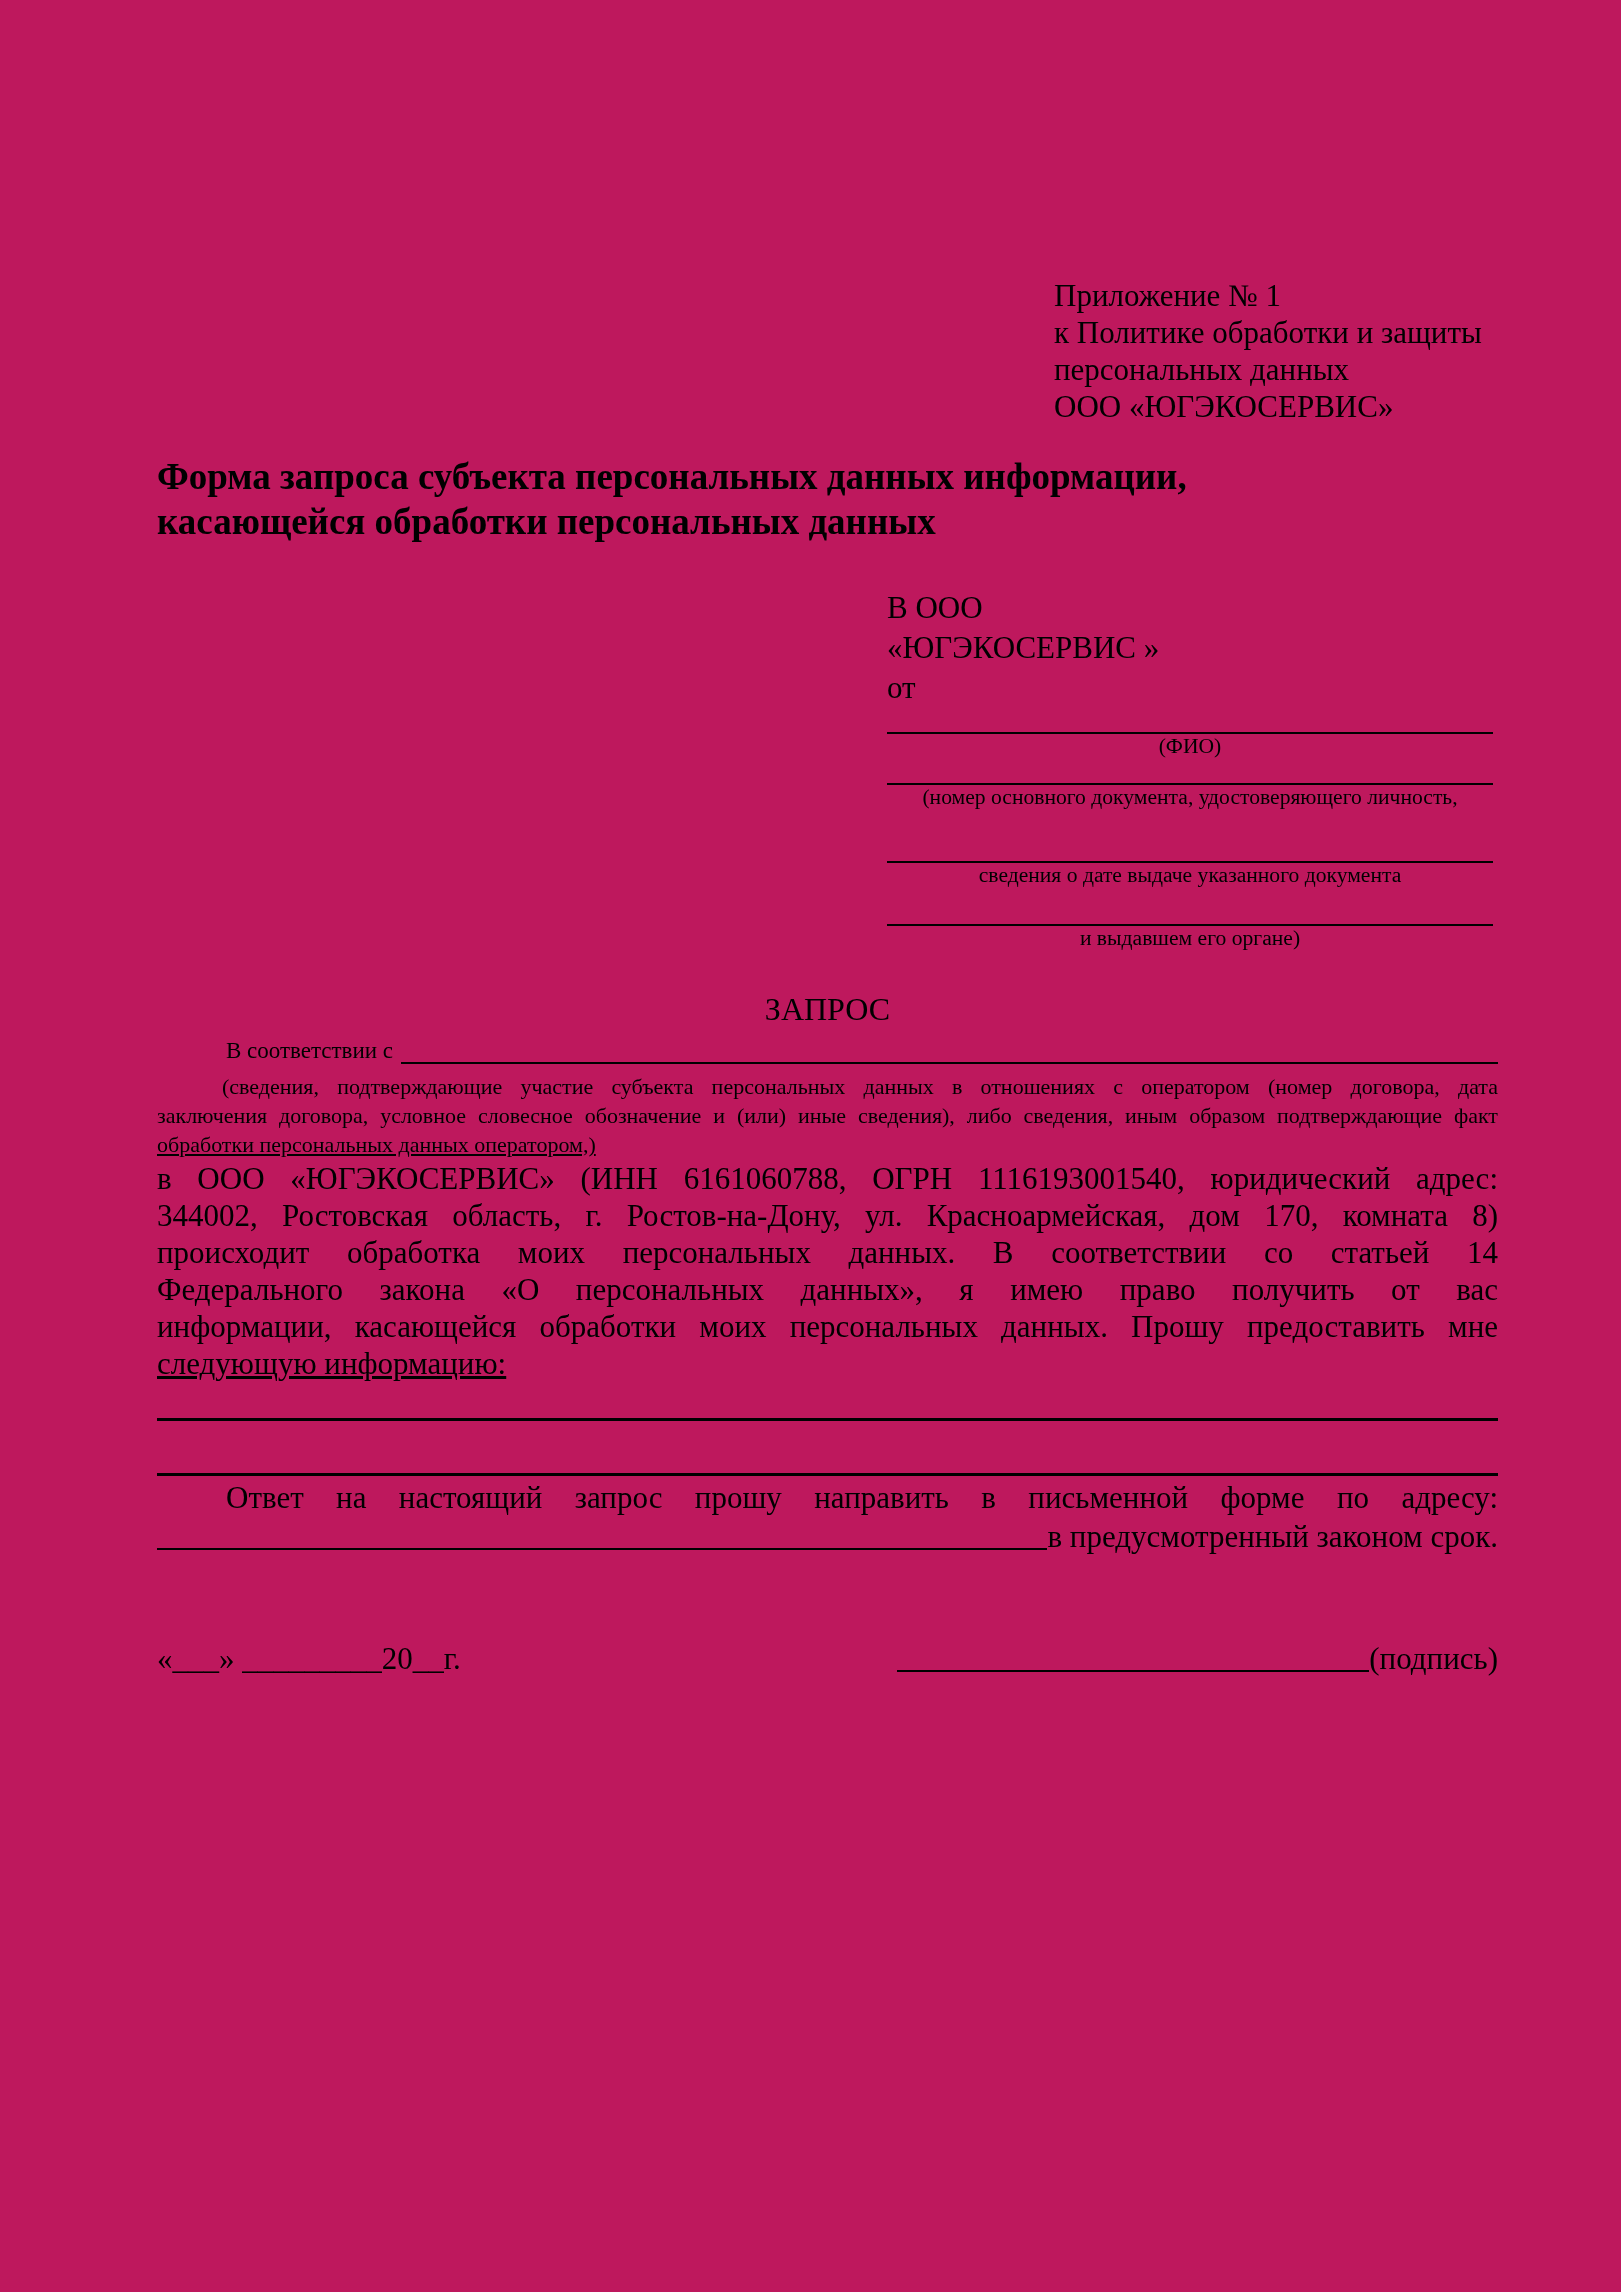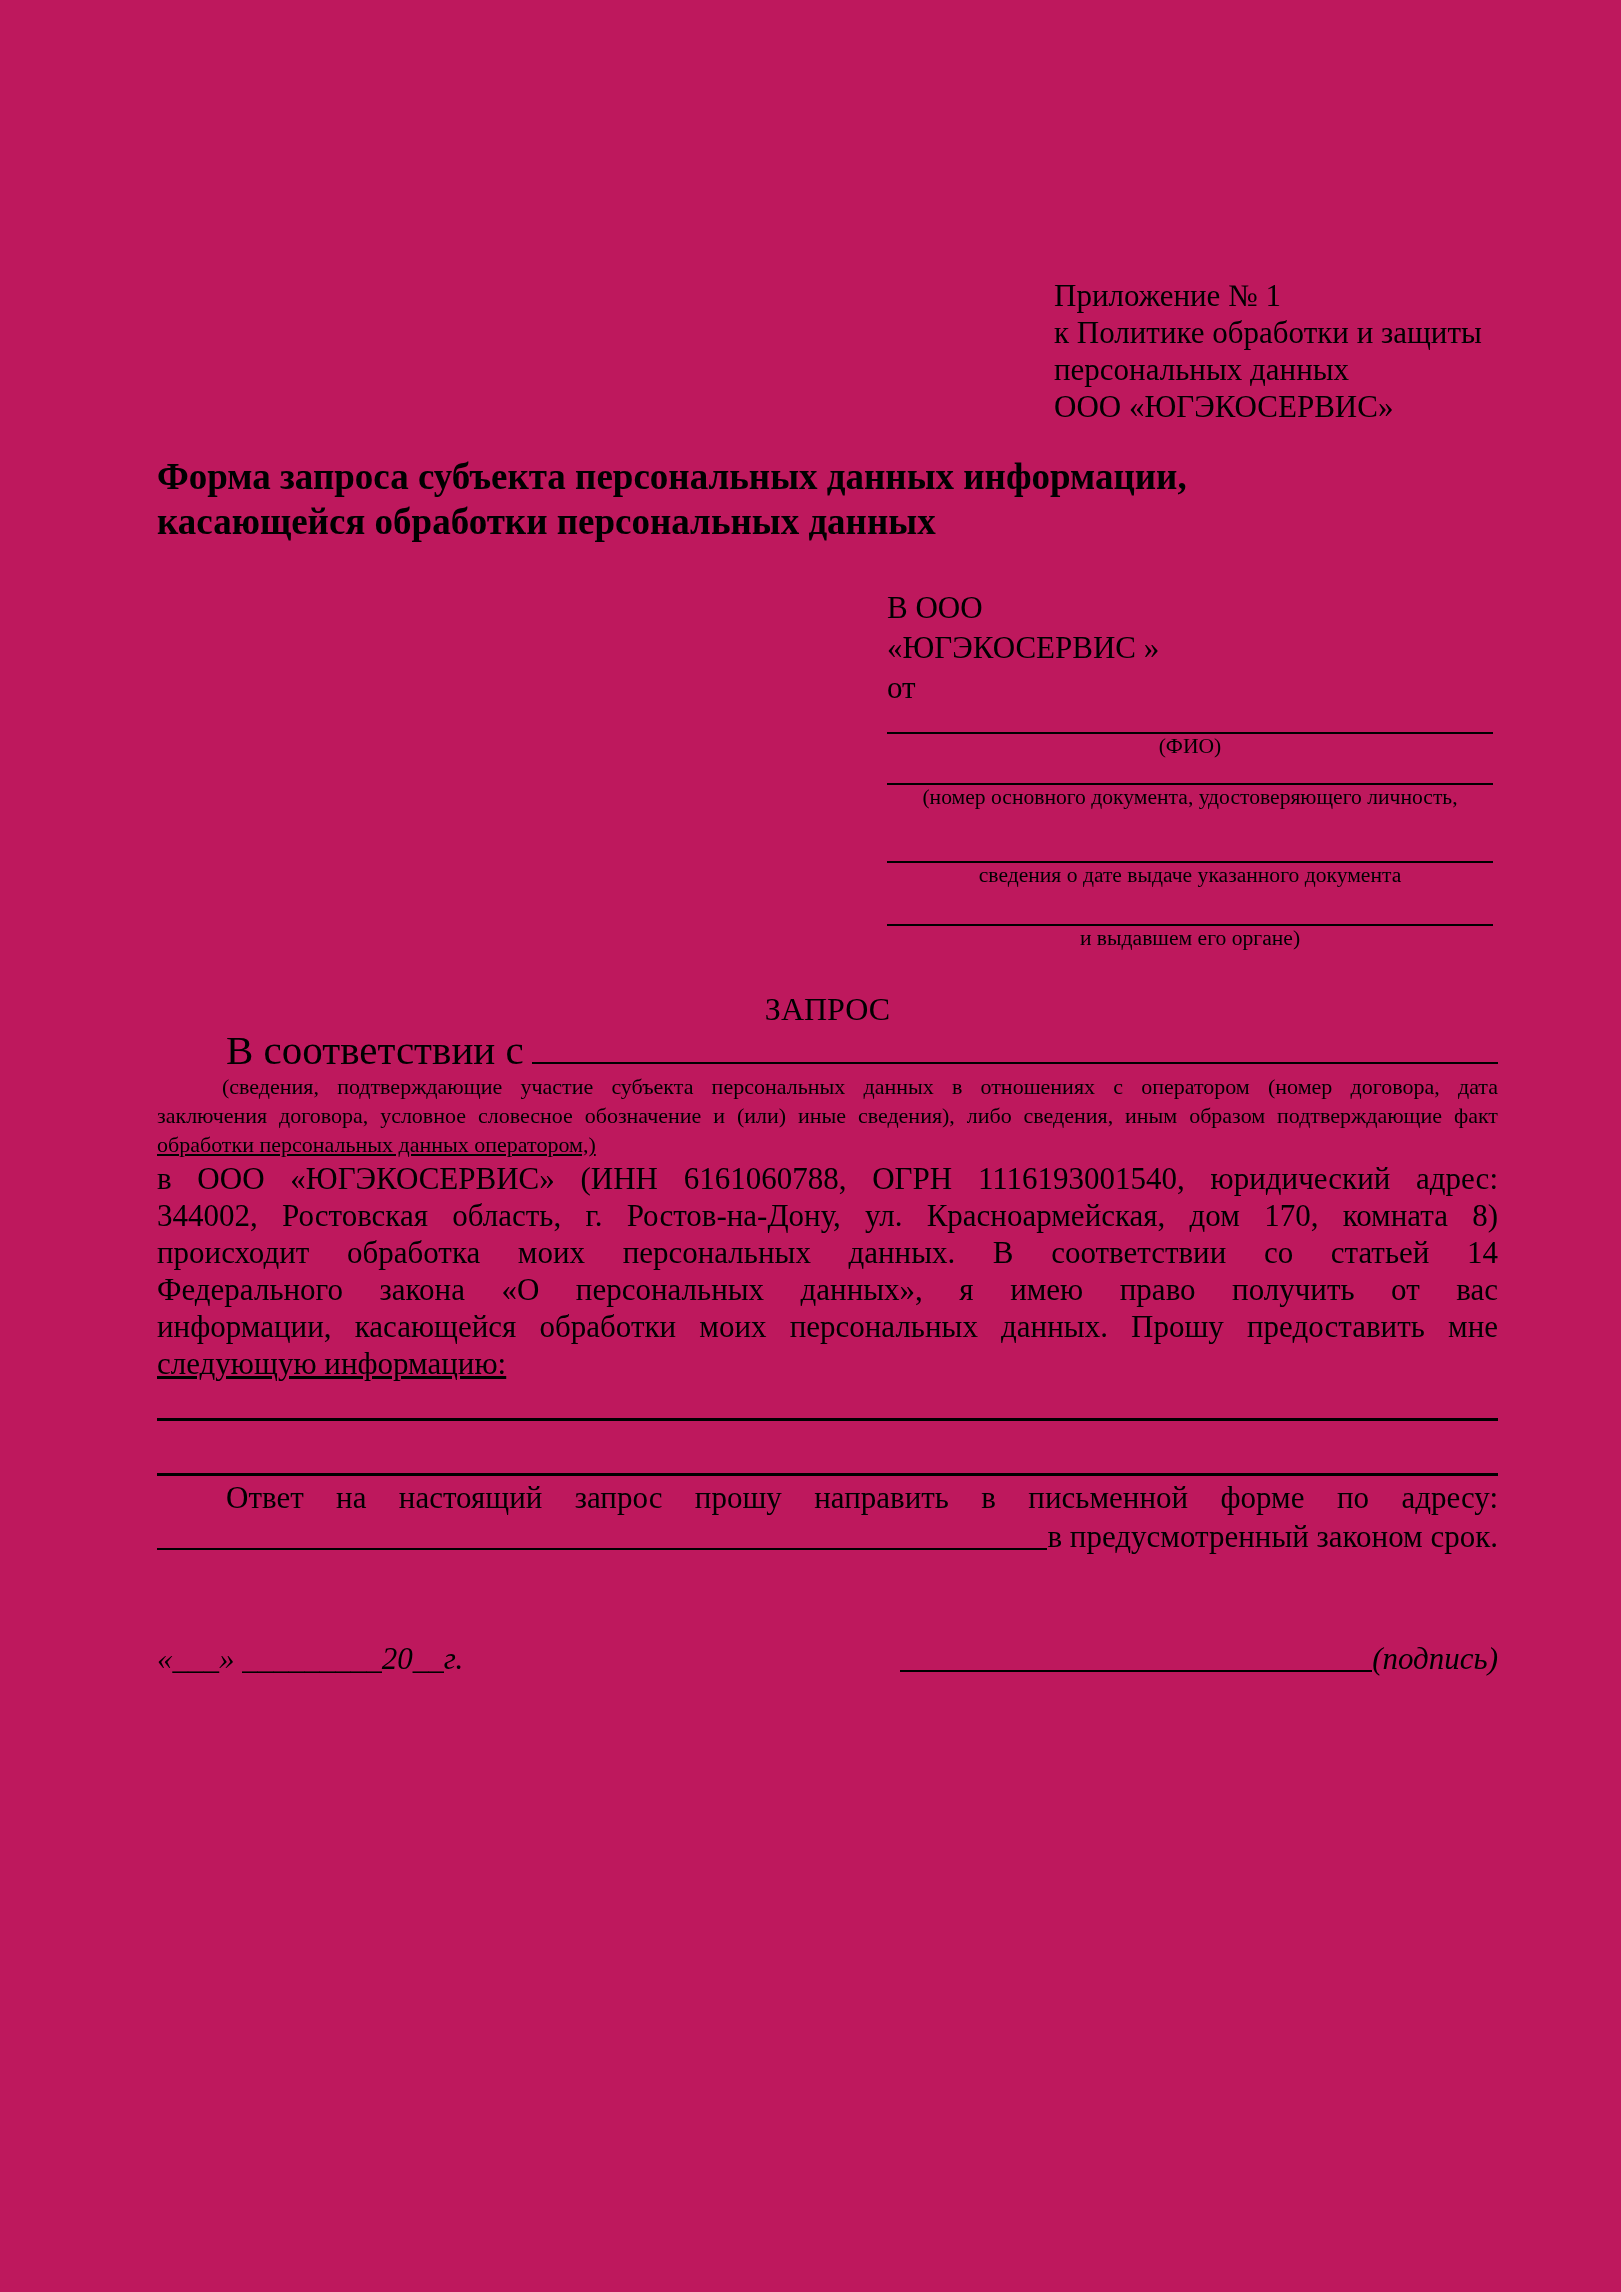--- a/index.html
+++ b/index.html
@@ -76,21 +76,21 @@
   }
 
   
   .intro-row {
     position: absolute;
     left: 157px;
     top: 1031px;
     width: 1341px;
     display: flex;
     align-items: stretch;
-    font-size: 41px;
+    font-size: 23px;
     line-height: 39px;
   }
   .intro-row .intro-text {
     padding-left: 69px;
     white-space: nowrap;
     padding-right: 7.8px;
   }
   .fill-rule {
     flex: 1;
     border-bottom: 2.9px solid #000000;
@@ -162,21 +162,20 @@
   .bottom-row {
     position: absolute;
     left: 157px;
     top: 1639px;
     width: 1341px;
     display: flex;
     justify-content: space-between;
     align-items: center;
     font-size: 31px;
     line-height: 39px;
-    font-style: italic;
   }
   .date-blank { white-space: nowrap; }
   .signature-group {
     display: flex;
     align-items: stretch;
   }
   .sig-rule {
     width: 472px;
     border-bottom: 2.9px solid #000000;
     margin-bottom: 5.9px;

